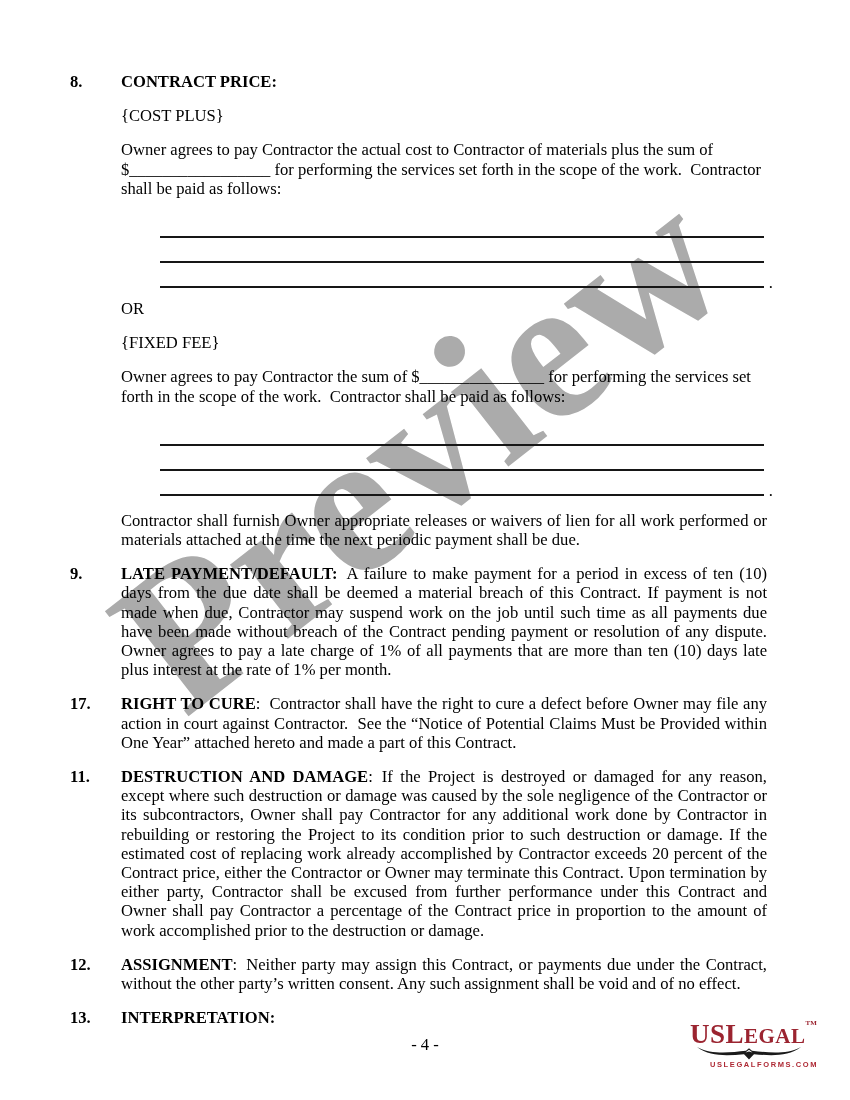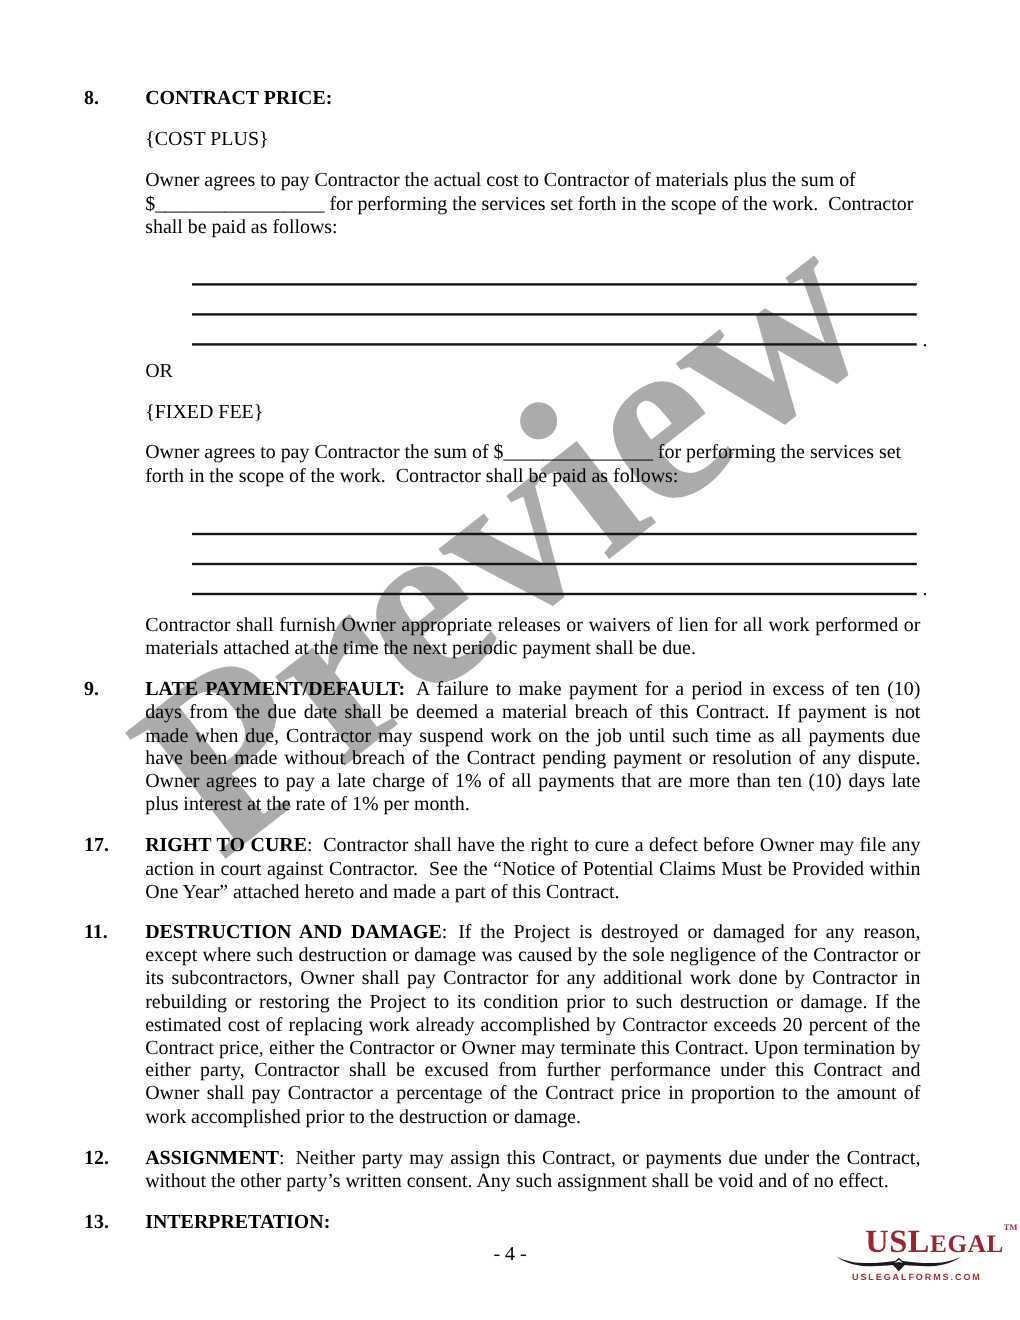--- a/index.html
+++ b/index.html
@@ -35,21 +35,21 @@
     text-align:center; font-size:16.6px;
   }
   .logo {
     position:absolute; z-index:2; right:42px; top:1020px; width:118px;
     text-align:center; line-height:1;
   }
   .logo-word {
     color:#9b2430; font-weight:bold; white-space:nowrap;
     font-family:"Liberation Serif", serif; letter-spacing:0.5px;
   }
-  .logo-word .big { font-size:27px;margin-left:31px; }
+  .logo-word .big { font-size:27px; }
   .logo-word .small { font-size:21px; }
   .logo-word .tm { font-size:7px; vertical-align:18px; letter-spacing:0; }
   .logo-wings { display:block; margin:-2px auto 0 auto; }
   .logo-site {
     margin-top:1px; color:#ae2a35; font-weight:bold; font-size:7.5px;
     letter-spacing:1.6px; font-family:"Liberation Sans", sans-serif;
     white-space:nowrap;
     margin-left:20px;
   }
 </style>

